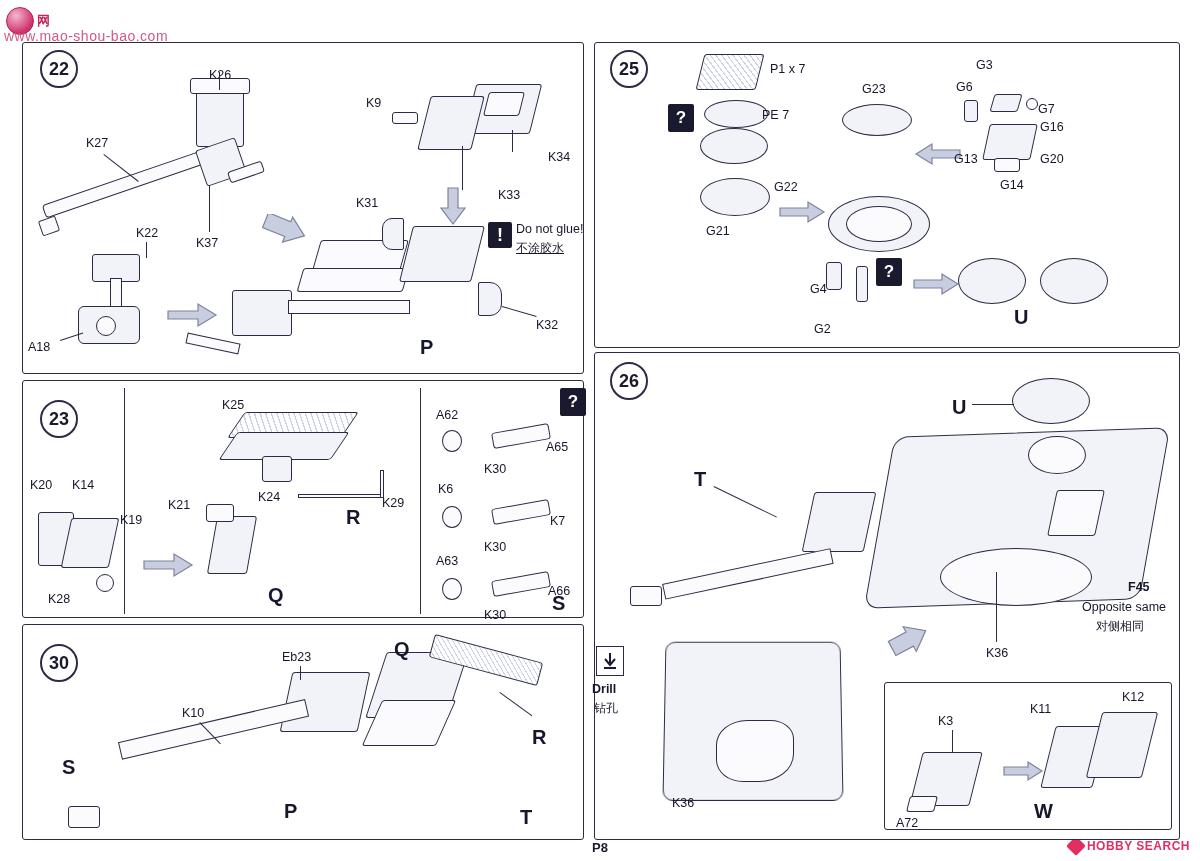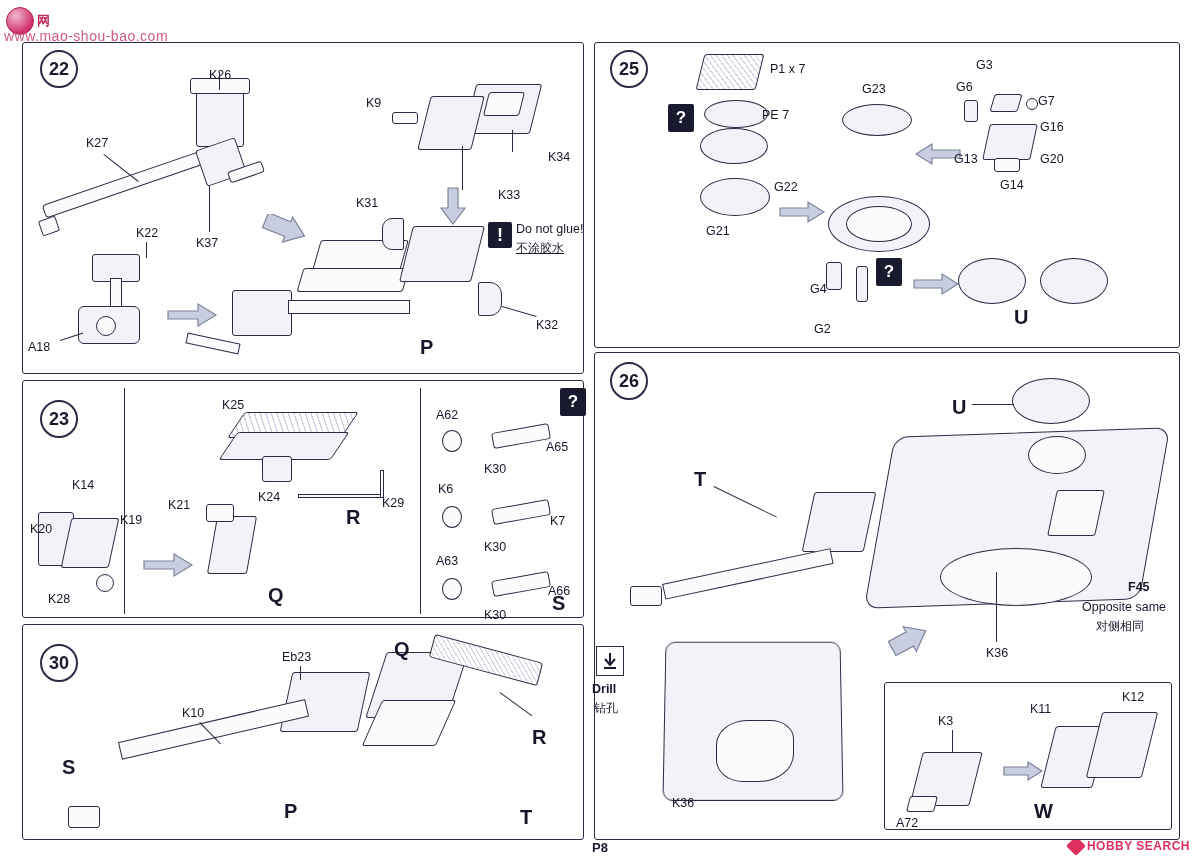--- a/index.html
+++ b/index.html
@@ -160,21 +160,21 @@
   <div class="shape" style="left:298px;top:494px;width:84px;height:2px;"></div>
   <div class="shape" style="left:380px;top:470px;width:2px;height:26px;"></div>
   <div class="lbl" style="left:222px;top:398px;">K25</div>
   <div class="lbl" style="left:258px;top:490px;">K24</div>
   <div class="lbl" style="left:382px;top:496px;">K29</div>
   <div class="lbl big" style="left:346px;top:506px;">R</div>
 
   <div class="shape r soft" style="left:38px;top:512px;width:34px;height:52px;"></div>
   <div class="shape r soft" style="left:66px;top:518px;width:46px;height:48px;transform:skewX(-12deg);"></div>
   <div class="shape round" style="left:96px;top:574px;width:16px;height:16px;"></div>
-  <div class="lbl" style="left:30px;top:478px;margin-top:44px;">K20</div>
+  <div class="lbl" style="left:30px;top:478px;">K20</div>
   <div class="lbl" style="left:72px;top:478px;">K14</div>
   <div class="lbl" style="left:120px;top:500px;margin-top:13px;">K19</div>
   <div class="lbl" style="left:48px;top:592px;">K28</div>
 
   <div class="arrow" style="left:142px;top:552px;">
     <svg width="52" height="26" viewBox="0 0 52 26">
         <path d="M2 9 L32 9 L32 2 L50 13 L32 24 L32 17 L2 17 Z" fill="#c9cde0" stroke="#7d839c" stroke-width="1.2"></path>
       </svg>
   </div>
 
@@ -268,21 +268,21 @@
       </svg>
   </div>
 
   <div class="shape r soft" style="left:992px;top:94px;width:26px;height:16px;transform:skewX(-16deg);"></div>
   <div class="shape r soft" style="left:964px;top:100px;width:12px;height:20px;"></div>
   <div class="shape round" style="left:1026px;top:98px;width:10px;height:10px;"></div>
   <div class="shape r soft" style="left:986px;top:124px;width:46px;height:34px;transform:skewX(-12deg);"></div>
   <div class="shape r" style="left:994px;top:158px;width:24px;height:12px;"></div>
   <div class="lbl" style="left:956px;top:80px;">G6</div>
   <div class="lbl" style="left:976px;top:58px;">G3</div>
-  <div class="lbl" style="left:1038px;top:94px;">G7</div>
+  <div class="lbl" style="left:1038px;top:102px;">G7</div>
   <div class="lbl" style="left:1040px;top:120px;">G16</div>
   <div class="lbl" style="left:954px;top:152px;">G13</div>
   <div class="lbl" style="left:1040px;top:152px;">G20</div>
   <div class="lbl" style="left:1000px;top:178px;">G14</div>
 
   <div class="shape round soft" style="left:958px;top:258px;width:66px;height:44px;"></div>
   <div class="shape round soft" style="left:1040px;top:258px;width:66px;height:44px;"></div>
   <div class="lbl big" style="left:1014px;top:306px;">U</div>
 
   <div class="panel" style="left:594px;top:352px;width:584px;height:486px;"></div>

